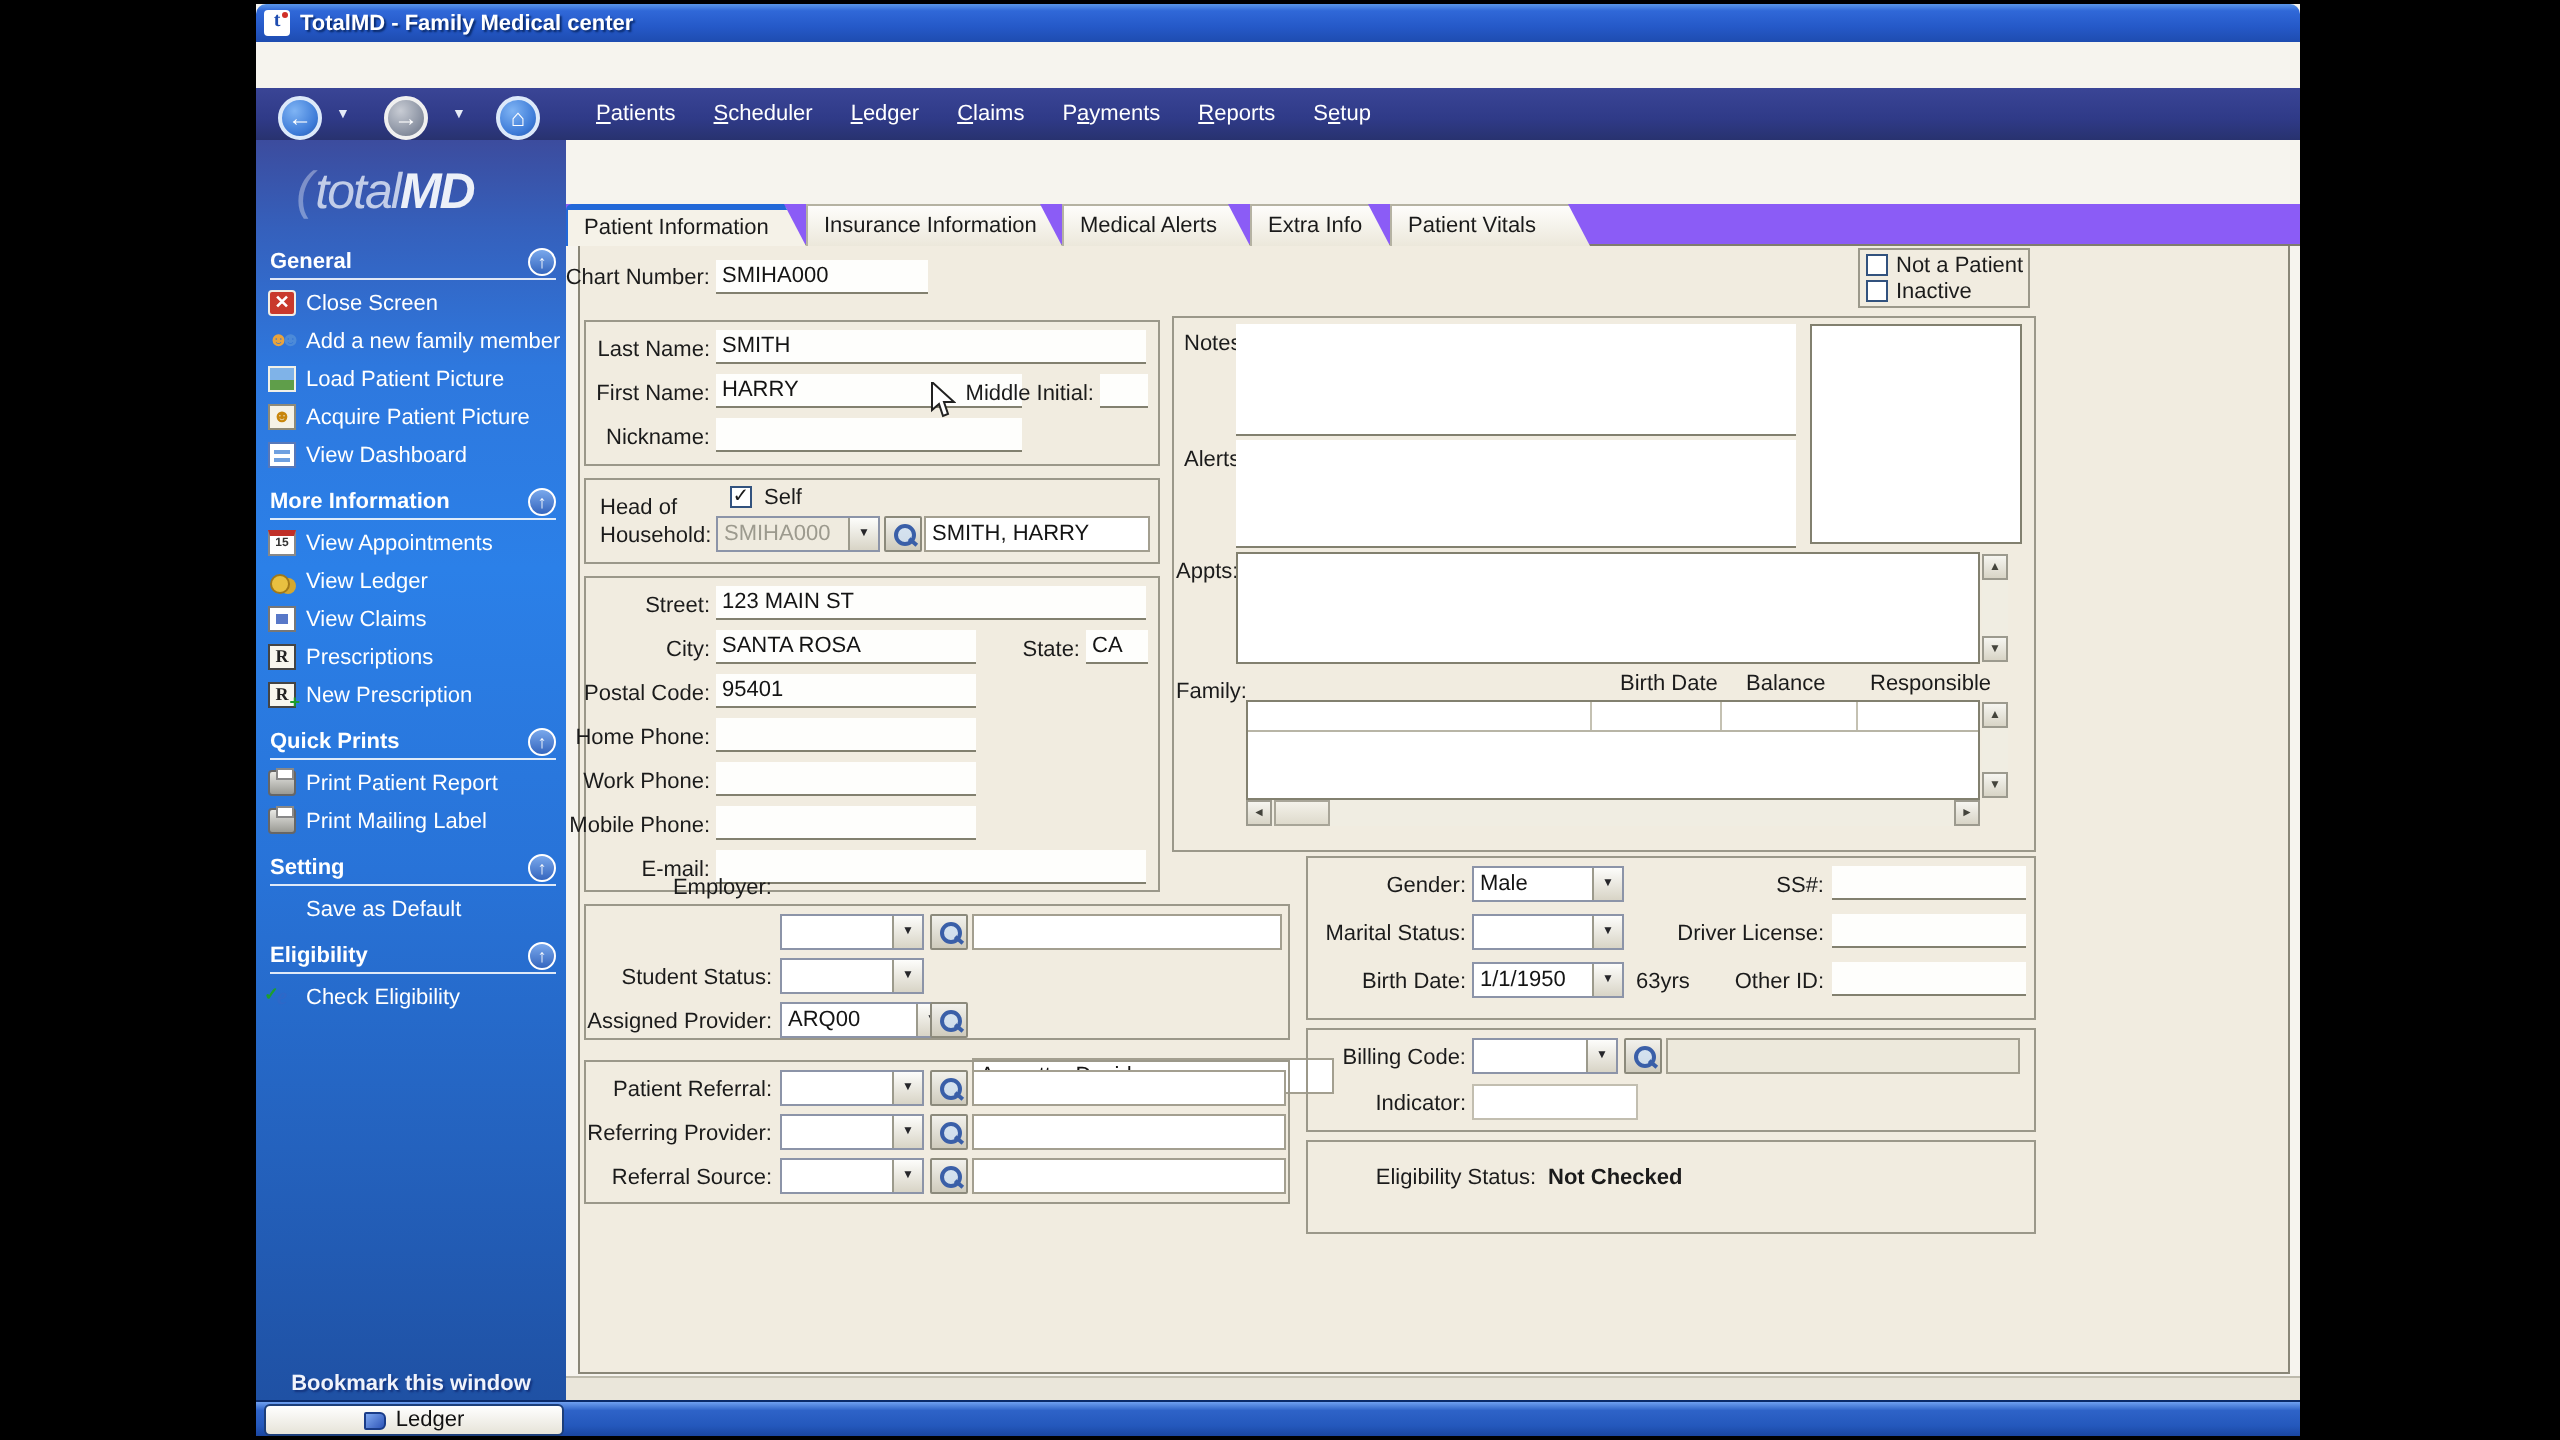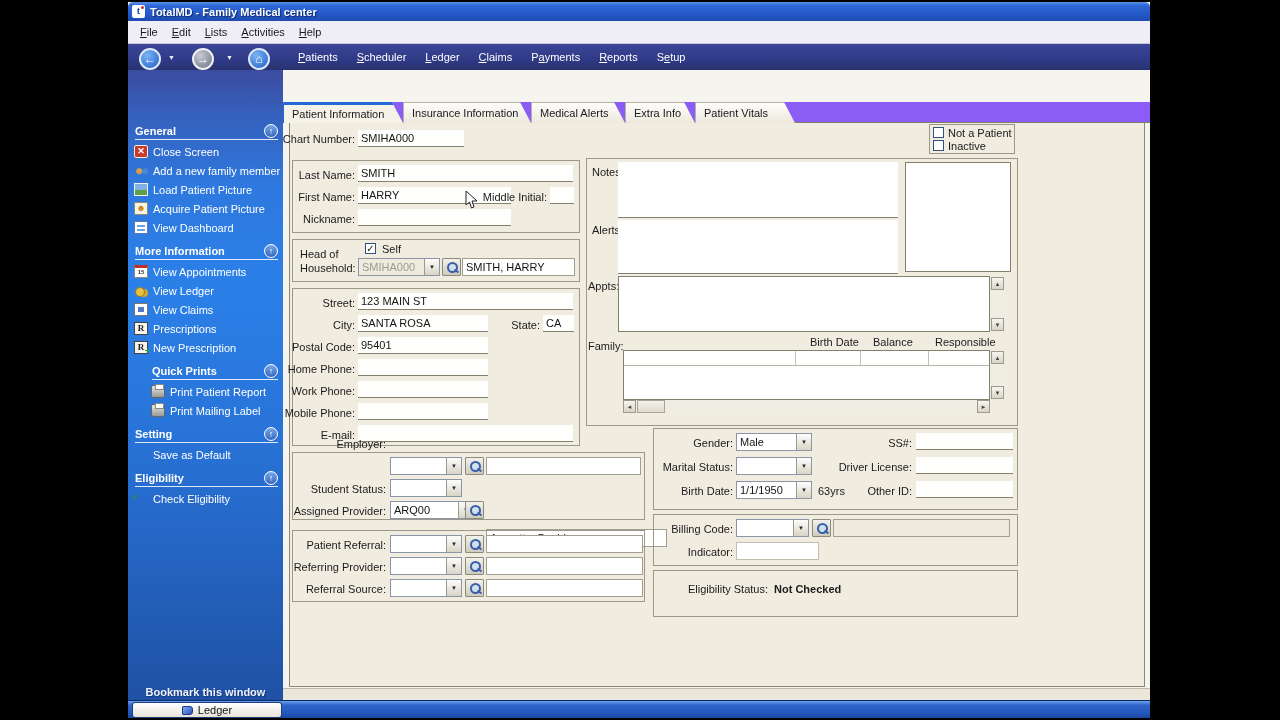--- a/index.html
+++ b/index.html
@@ -134,27 +134,20 @@
 </head>
 <body>
 
 <div id="app">
 
   <div class="abs titlebar">
     <span class="appicon">t</span>
     <span class="title">TotalMD - Family Medical center</span>
   </div>
 
-  <div class="abs menubar">
-    <span class="menu-item"><u>F</u>ile</span>
-    <span class="menu-item"><u>E</u>dit</span>
-    <span class="menu-item"><u>L</u>ists</span>
-    <span class="menu-item"><u>A</u>ctivities</span>
-    <span class="menu-item"><u>H</u>elp</span>
-  </div>
 
   <div class="abs toolbar">
     <div class="navlinks">
       <span class="nav-item"><u>P</u>atients</span>
       <span class="nav-item"><u>S</u>cheduler</span>
       <span class="nav-item"><u>L</u>edger</span>
       <span class="nav-item"><u>C</u>laims</span>
       <span class="nav-item">P<u>a</u>yments</span>
       <span class="nav-item"><u>R</u>eports</span>
       <span class="nav-item">S<u>e</u>tup</span>
@@ -166,20 +159,23 @@
   <span class="navcaret" style="left:40px; top:52px;">▼</span>
   <div class="navcirc nc-gray" style="left:64px; top:46px;">
       <span>→</span>
     </div>
   <span class="navcaret" style="left:98px; top:52px;">▼</span>
   <div class="navcirc nc-blue" style="left:120px; top:46px;">
       <span>⌂</span>
     </div>
 
   <div class="abs sidebar">
+    <div class="logo">
+      <span class="swoosh">(</span><span class="p1">total</span><span class="p2">MD</span>
+    </div>
 
     <div class="sb-sec" style="top:53px;">
       <div class="sb-sec-hdr">
         <span>General</span>
         <span class="sec-arrow">↑</span>
       </div>
       <div class="sb-item">
           <span class="sb-ico i-close">✕</span>
           <span class="sb-lbl">Close Screen</span>
         </div>
@@ -221,21 +217,21 @@
       <div class="sb-item">
           <span class="sb-ico i-rx">R</span>
           <span class="sb-lbl">Prescriptions</span>
         </div>
       <div class="sb-item">
           <span class="sb-ico i-rx-new">R</span>
           <span class="sb-lbl">New Prescription</span>
         </div>
     </div>
 
-    <div class="sb-sec" style="top:293px;padding-left:17px;">
+    <div class="sb-sec" style="top:293px;">
       <div class="sb-sec-hdr">
         <span>Quick Prints</span>
         <span class="sec-arrow">↑</span>
       </div>
       <div class="sb-item">
           <span class="sb-ico i-printer"></span>
           <span class="sb-lbl">Print Patient Report</span>
         </div>
       <div class="sb-item">
           <span class="sb-ico i-printer"></span>

